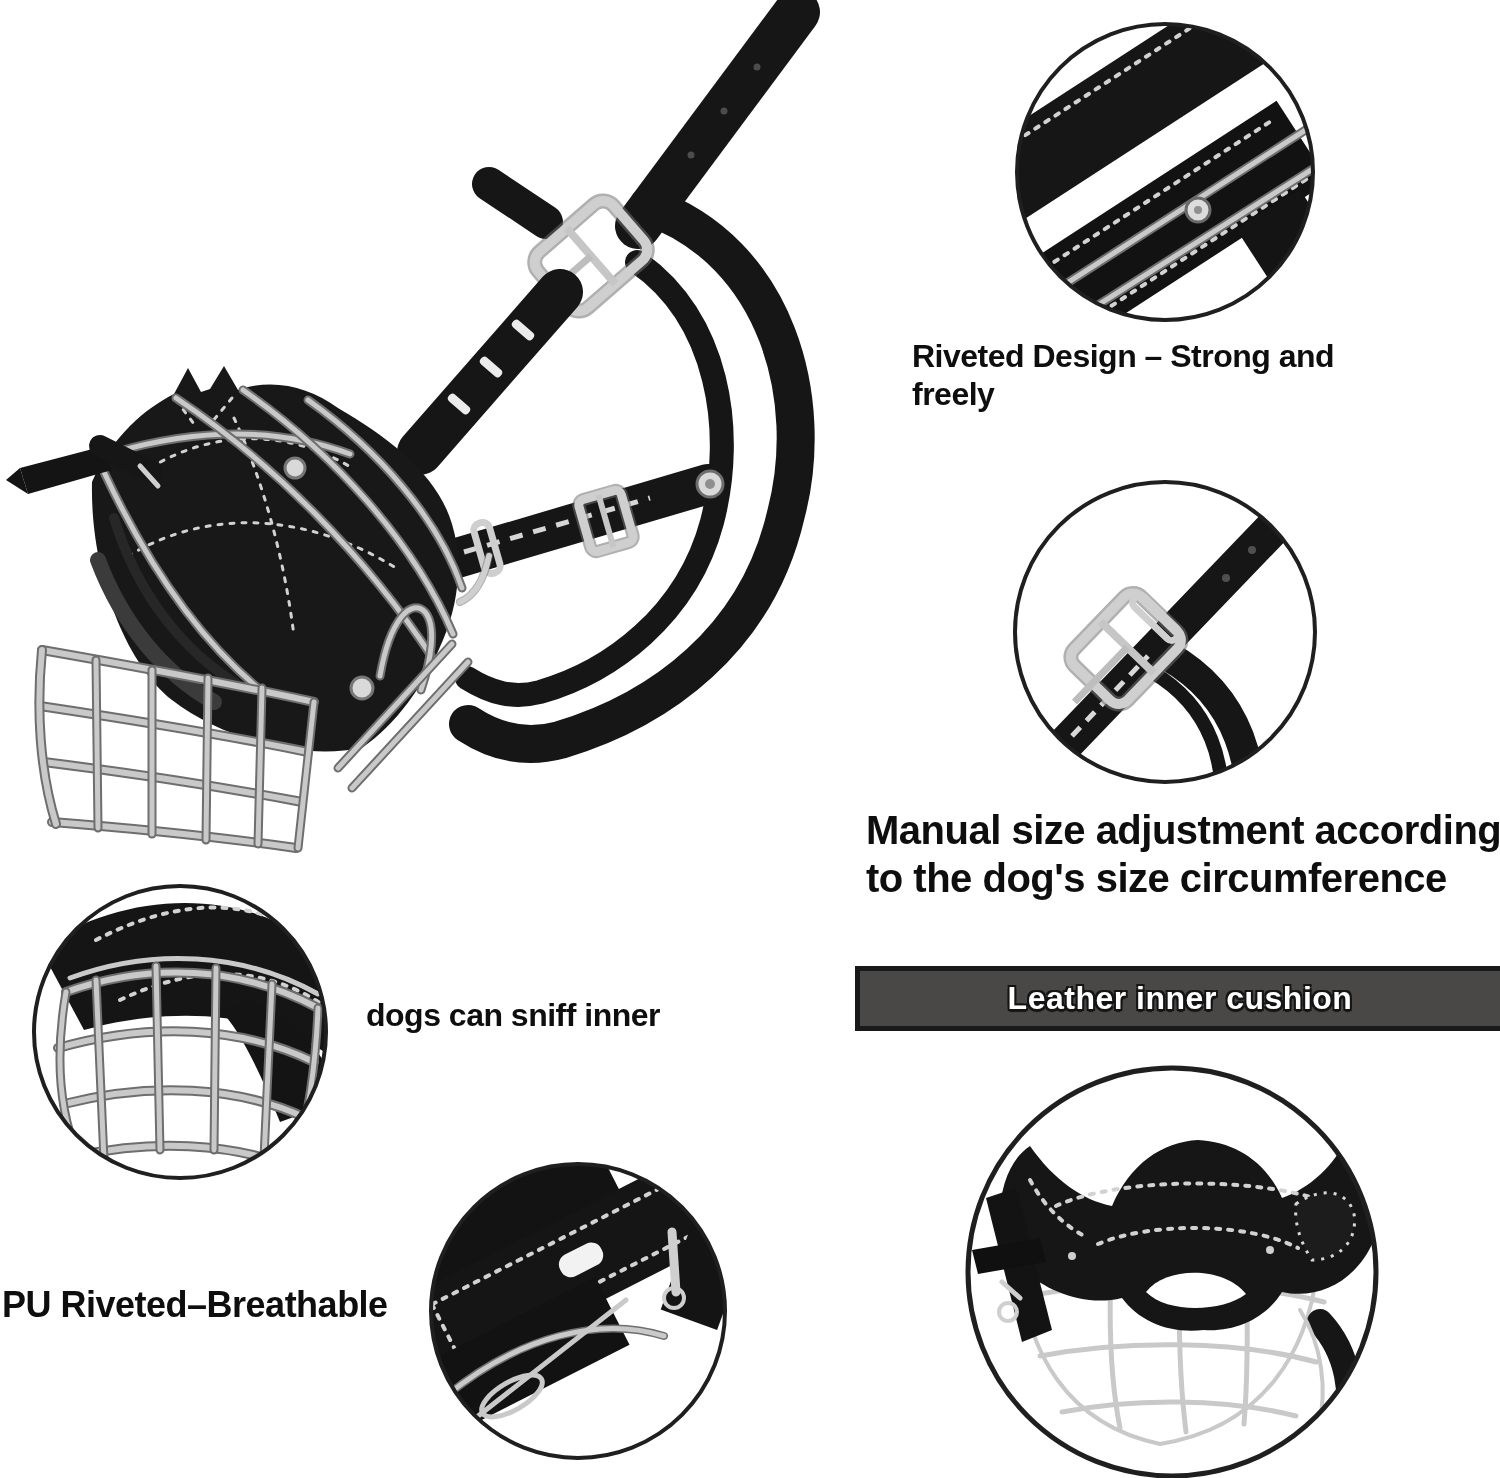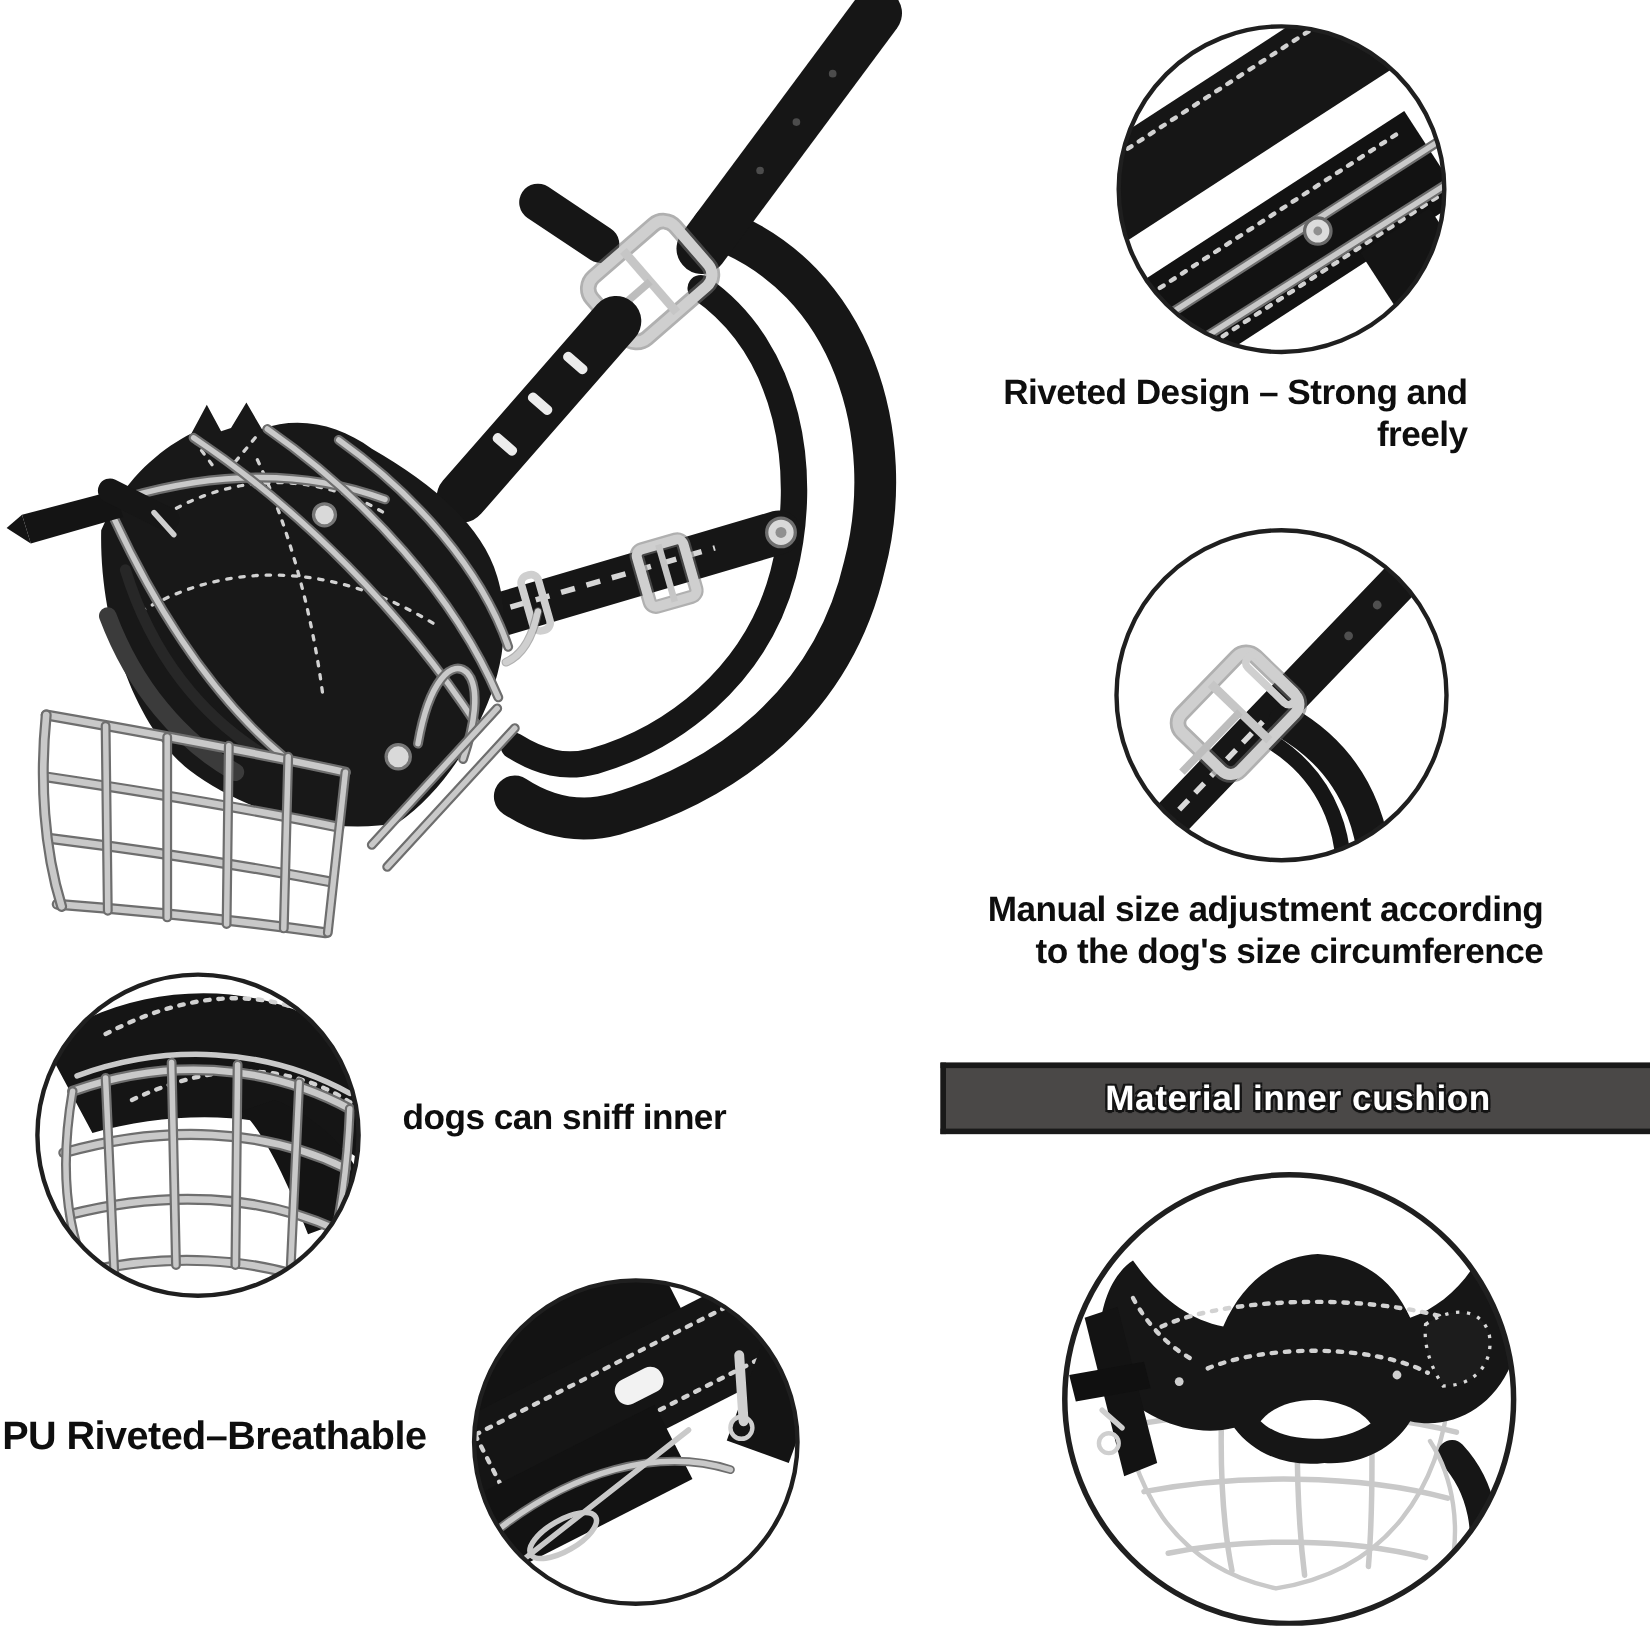--- a/index.html
+++ b/index.html
@@ -6,23 +6,23 @@
   body{
     width:1500px;height:1478px;position:relative;overflow:hidden;
     background:#ffffff;
     font-family:"Liberation Sans", sans-serif;
   }
   #art{position:absolute;left:0;top:0;}
   .caption{
     position:absolute;color:#0e0e0e;font-weight:700;
     line-height:1.19;letter-spacing:-0.5px;white-space:nowrap;
   }
-  .caption span{display:block;text-align:right;}
+  .caption span{display:block;}
   #caption-riveted{left:912px;top:337px;font-size:32px;}
-  #caption-adjust{left:866px;top:807px;font-size:32px;margin-left:32px;}
+  #caption-adjust{left:866px;top:807px;font-size:40px;}
   #caption-basket{left:366px;top:996px;font-size:32px;}
   #caption-material{left:2px;top:1284px;font-size:36px;}
   #cushion-banner{
     position:absolute;left:855px;top:966px;width:645px;height:65px;
     background:#4a4847;border:5px solid #191919;border-right:none;
     box-sizing:border-box;display:flex;align-items:center;justify-content:center;
   }
   #cushion-banner span{
     color:#ffffff;font-weight:700;font-size:32px;letter-spacing:0.5px;
     text-shadow:-2px -2px 0 #141414,2px -2px 0 #141414,-2px 2px 0 #141414,2px 2px 0 #141414,0 3px 1px #141414;
@@ -319,21 +319,21 @@
   <span>Riveted Design – Strong and</span>
   <span>freely</span>
 </div>
 
 <div class="caption" id="caption-adjust">
   <span>Manual size adjustment according</span>
   <span>to the dog's size circumference</span>
 </div>
 
 <div id="cushion-banner">
-  <span>Material inner cushion</span>
+  <span>Leather inner cushion</span>
 </div>
 
 <div class="caption" id="caption-basket">
   <span>dogs can sniff inner</span>
 </div>
 
 <div class="caption" id="caption-material">
   <span>PU Riveted–Breathable</span>
 </div>
 

